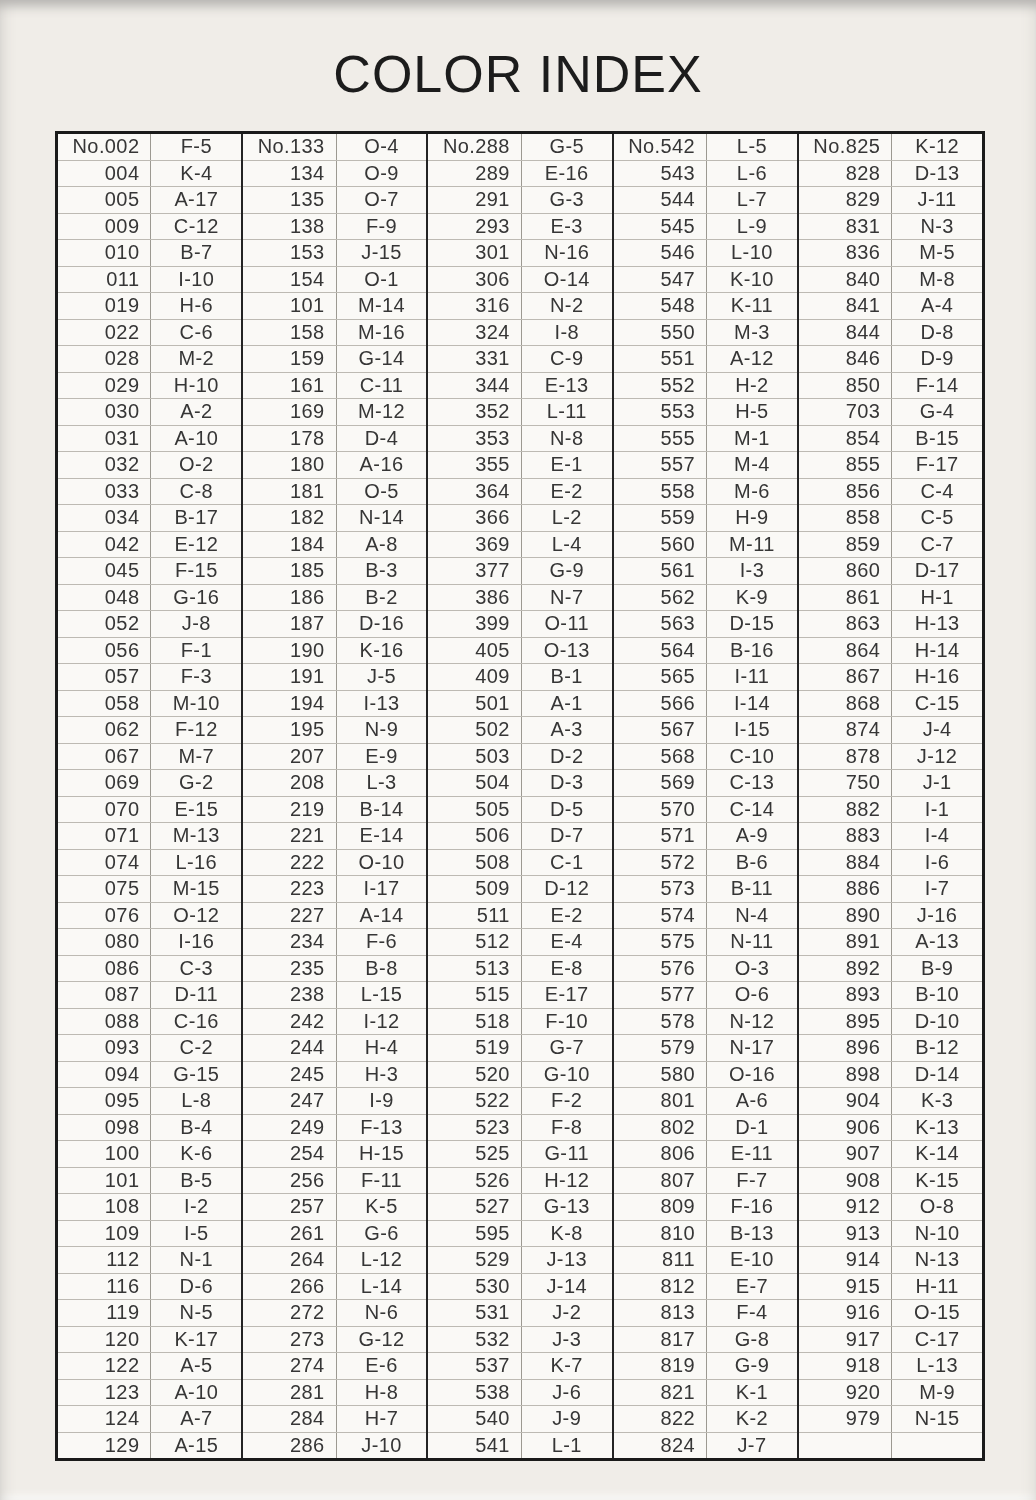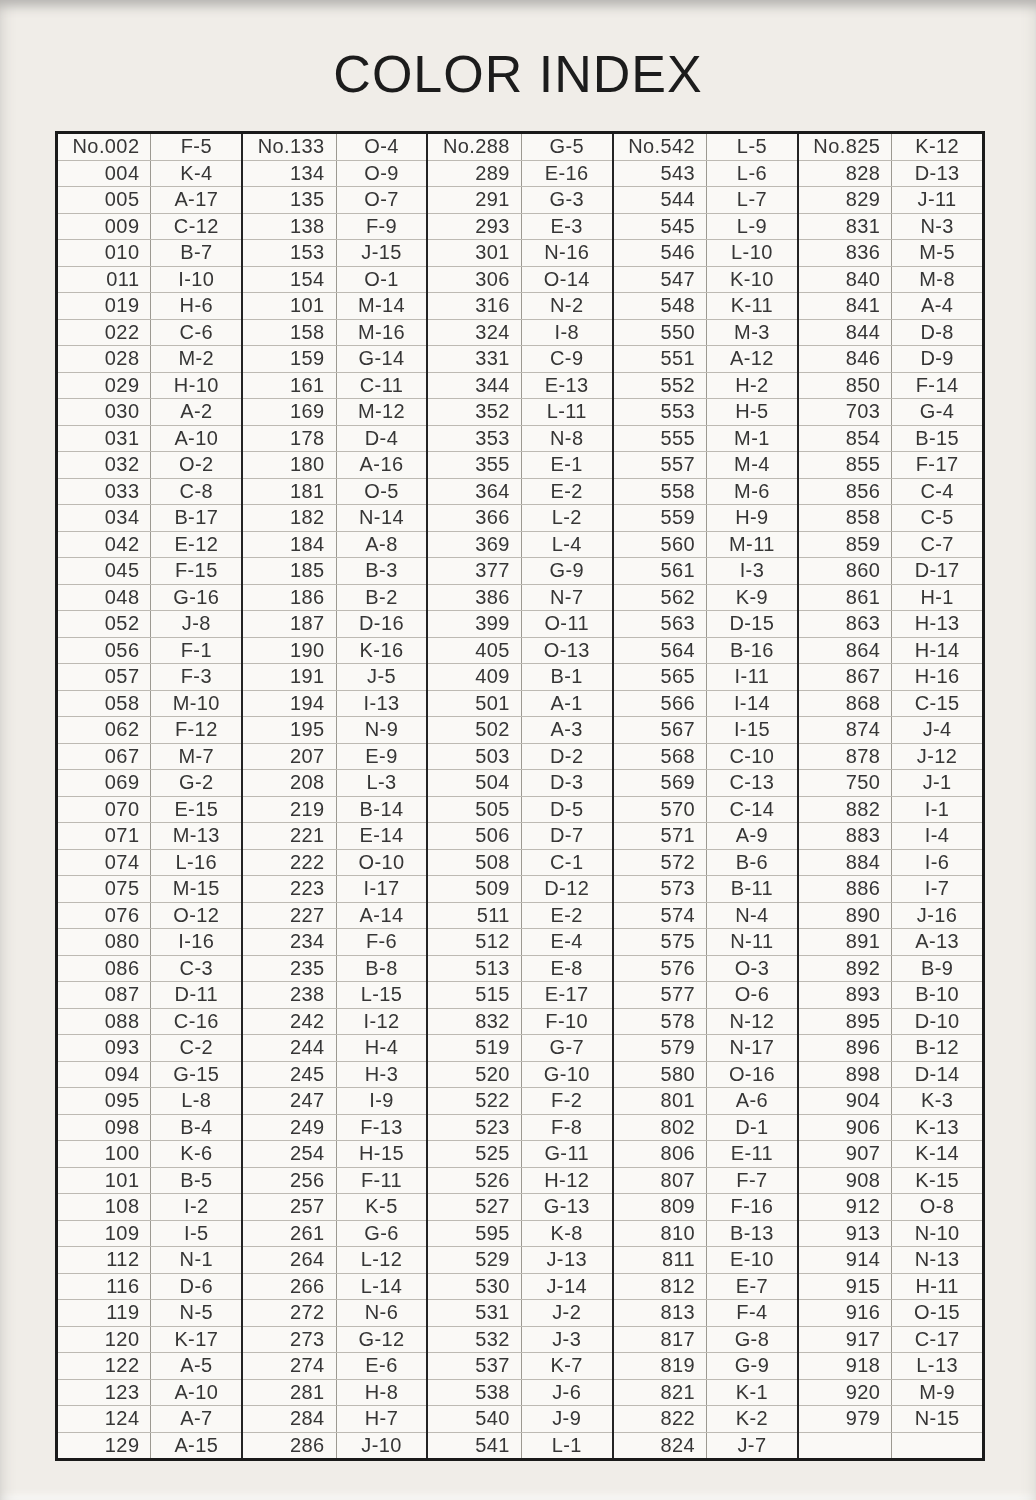--- a/index.html
+++ b/index.html
@@ -633,21 +633,21 @@
         </div>
         <div class="row">
           <div class="cell num">513</div>
           <div class="cell code">E-8</div>
         </div>
         <div class="row">
           <div class="cell num">515</div>
           <div class="cell code">E-17</div>
         </div>
         <div class="row">
-          <div class="cell num">832</div>
+          <div class="cell num">518</div>
           <div class="cell code">F-10</div>
         </div>
         <div class="row">
           <div class="cell num">519</div>
           <div class="cell code">G-7</div>
         </div>
         <div class="row">
           <div class="cell num">520</div>
           <div class="cell code">G-10</div>
         </div>

